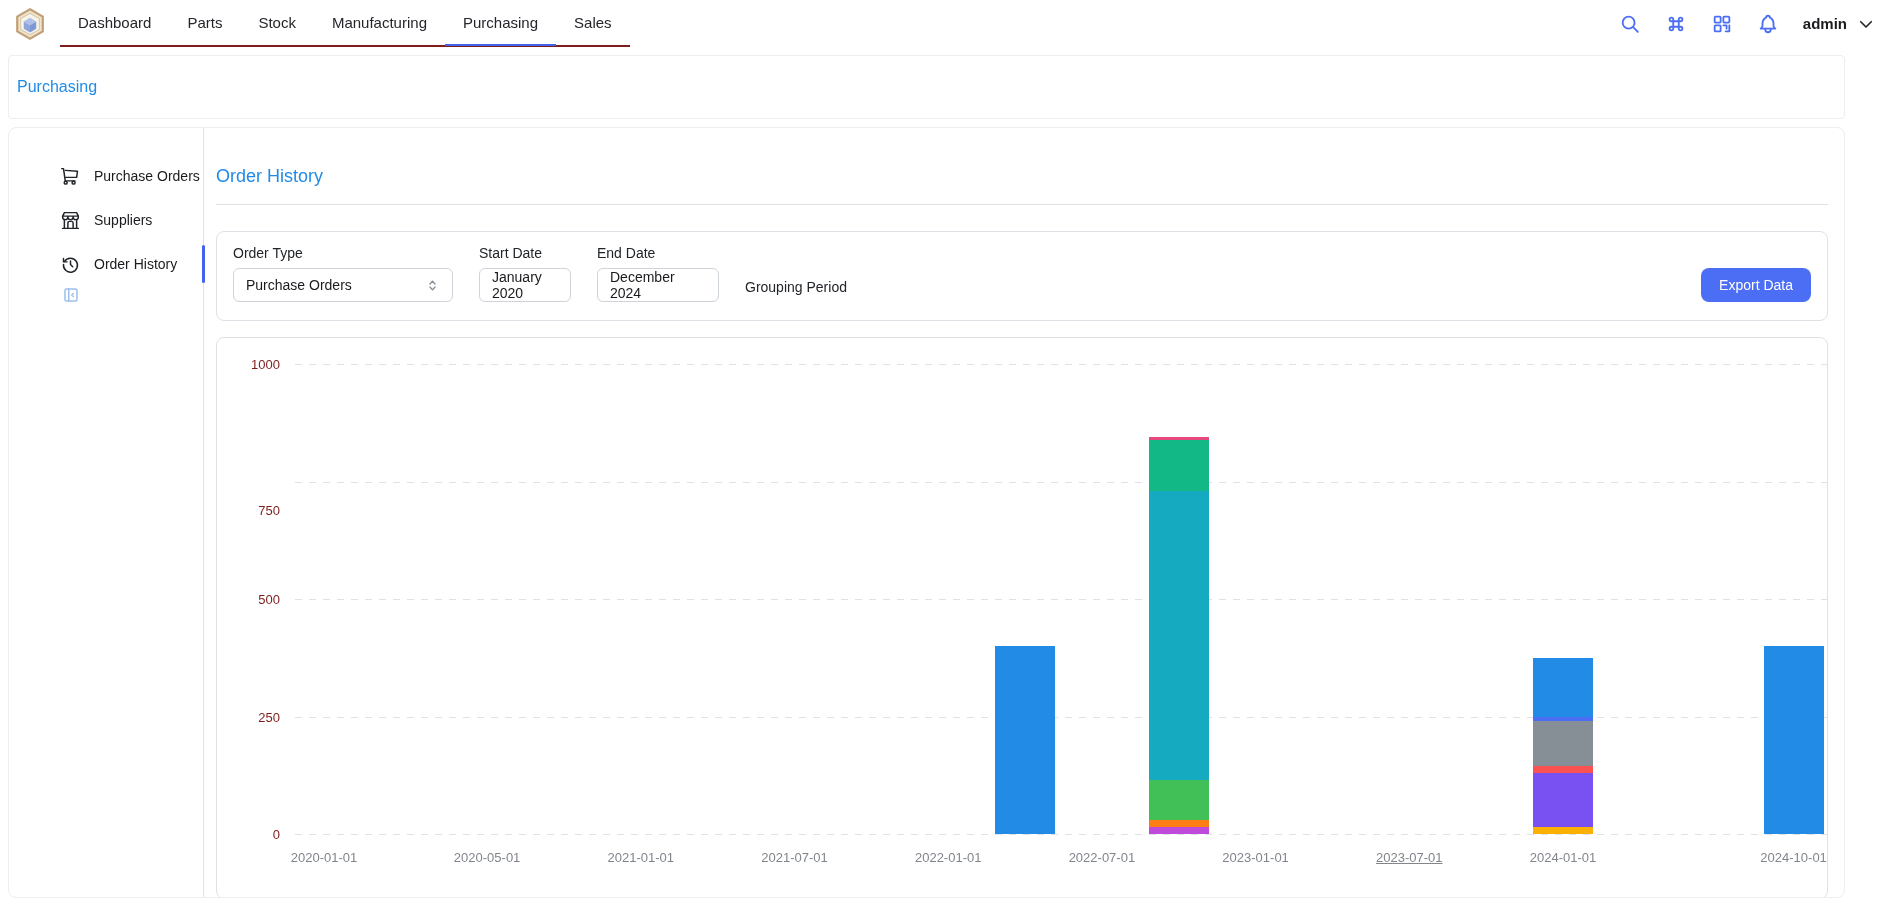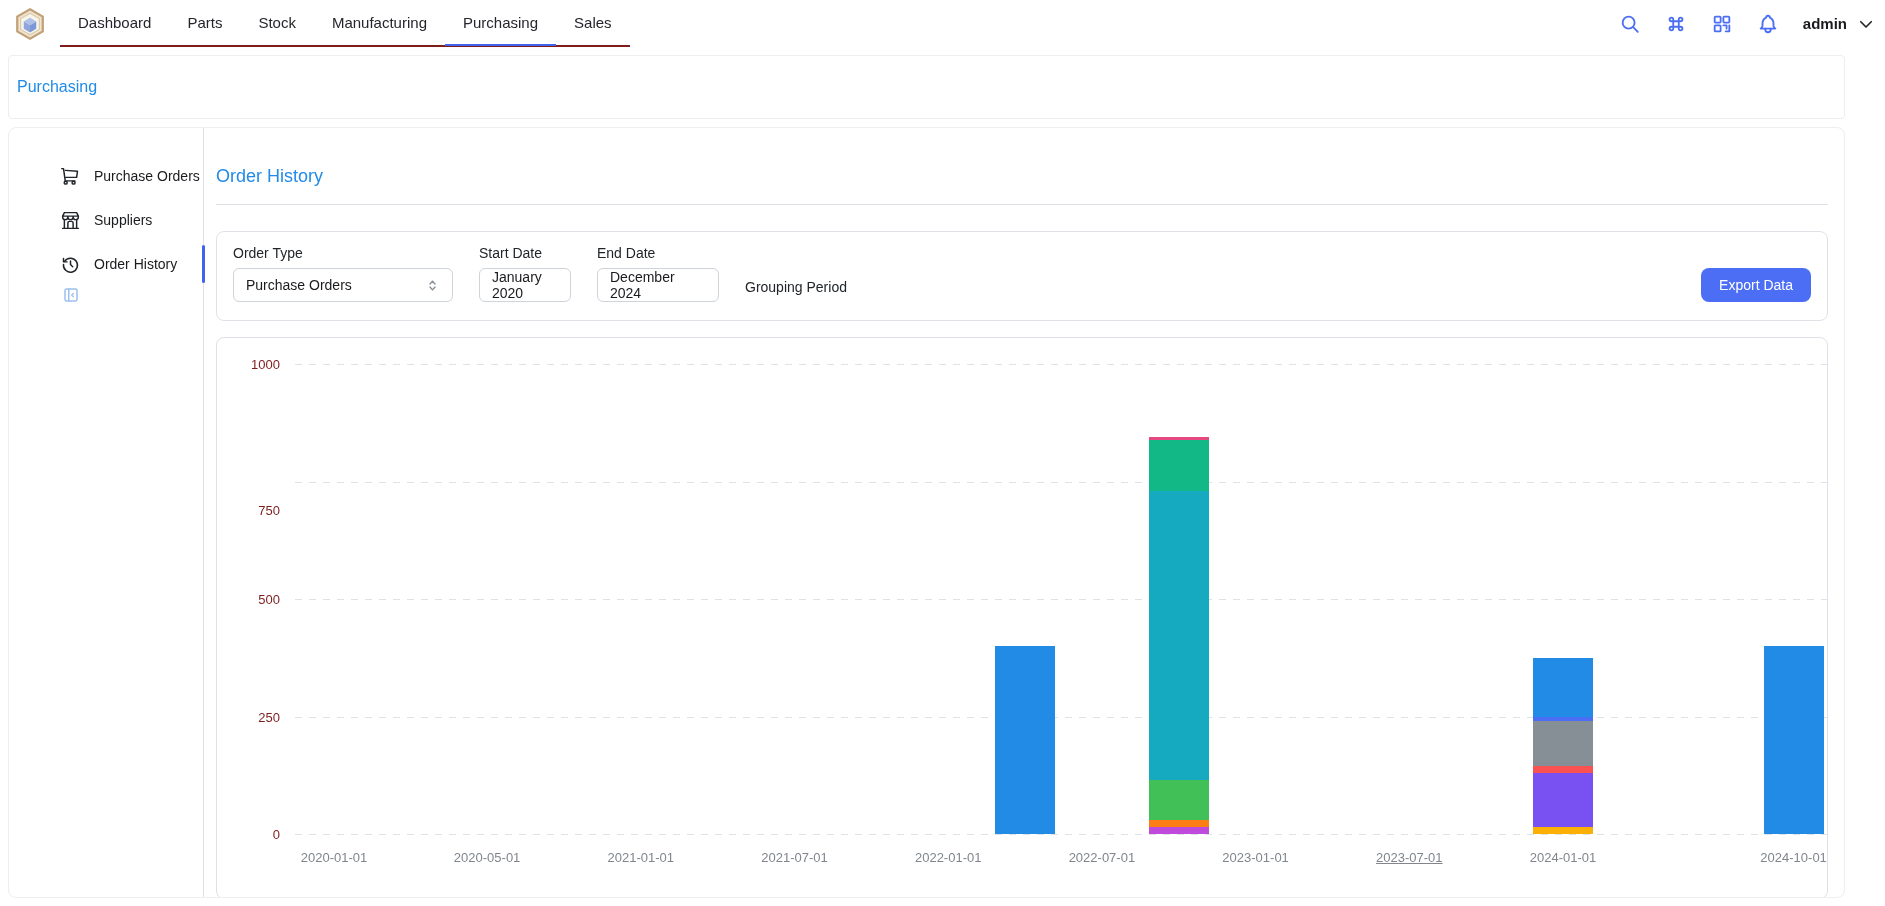--- a/index.html
+++ b/index.html
@@ -201,21 +201,21 @@
           <div class="gridline" style="left: 64px; width: 1537px; top: 486px;"></div>
           <div class="y-lab" style="left: 0px; width: 49px; top: 479px;">0</div>
           <div class="gridline" style="left: 64px; width: 1537px; top: 368.6px;"></div>
           <div class="y-lab" style="left: 0px; width: 49px; top: 361.6px;">250</div>
           <div class="gridline" style="left: 64px; width: 1537px; top: 251.2px;"></div>
           <div class="y-lab" style="left: 0px; width: 49px; top: 244.2px;">500</div>
           <div class="gridline" style="left: 64px; width: 1537px; top: 133.8px;"></div>
           <div class="y-lab" style="left: 0px; width: 49px; top: 126.8px; margin-top: 28px;">750</div>
           <div class="gridline" style="left: 64px; width: 1537px; top: 16.4px;"></div>
           <div class="y-lab" style="left: 0px; width: 49px; top: 9.4px;">1000</div>
-          <div class="x-lab" style="left: 43px; top: 502px;">2020-01-01</div>
+          <div class="x-lab" style="left: 33px; top: 502px;">2020-01-01</div>
           <div class="x-lab" style="left: 196.1px; top: 502px;">2020-05-01</div>
           <div class="x-lab" style="left: 349.8px; top: 502px;">2021-01-01</div>
           <div class="x-lab" style="left: 503.5px; top: 502px;">2021-07-01</div>
           <div class="x-lab" style="left: 657.2px; top: 502px;">2022-01-01</div>
           <div class="x-lab" style="left: 810.9px; top: 502px;">2022-07-01</div>
           <div class="x-lab" style="left: 964.6px; top: 502px;">2023-01-01</div>
           <div class="x-lab" style="left: 1118.3px; top: 502px; text-decoration: underline;">2023-07-01</div>
           <div class="x-lab" style="left: 1272px; top: 502px;">2024-01-01</div>
           <div class="x-lab" style="left: 1502.6px; top: 502px;">2024-10-01</div>
           <div class="bar" style="left: 764.1px; width: 60px; bottom: 54px; height: 187.8px;">

